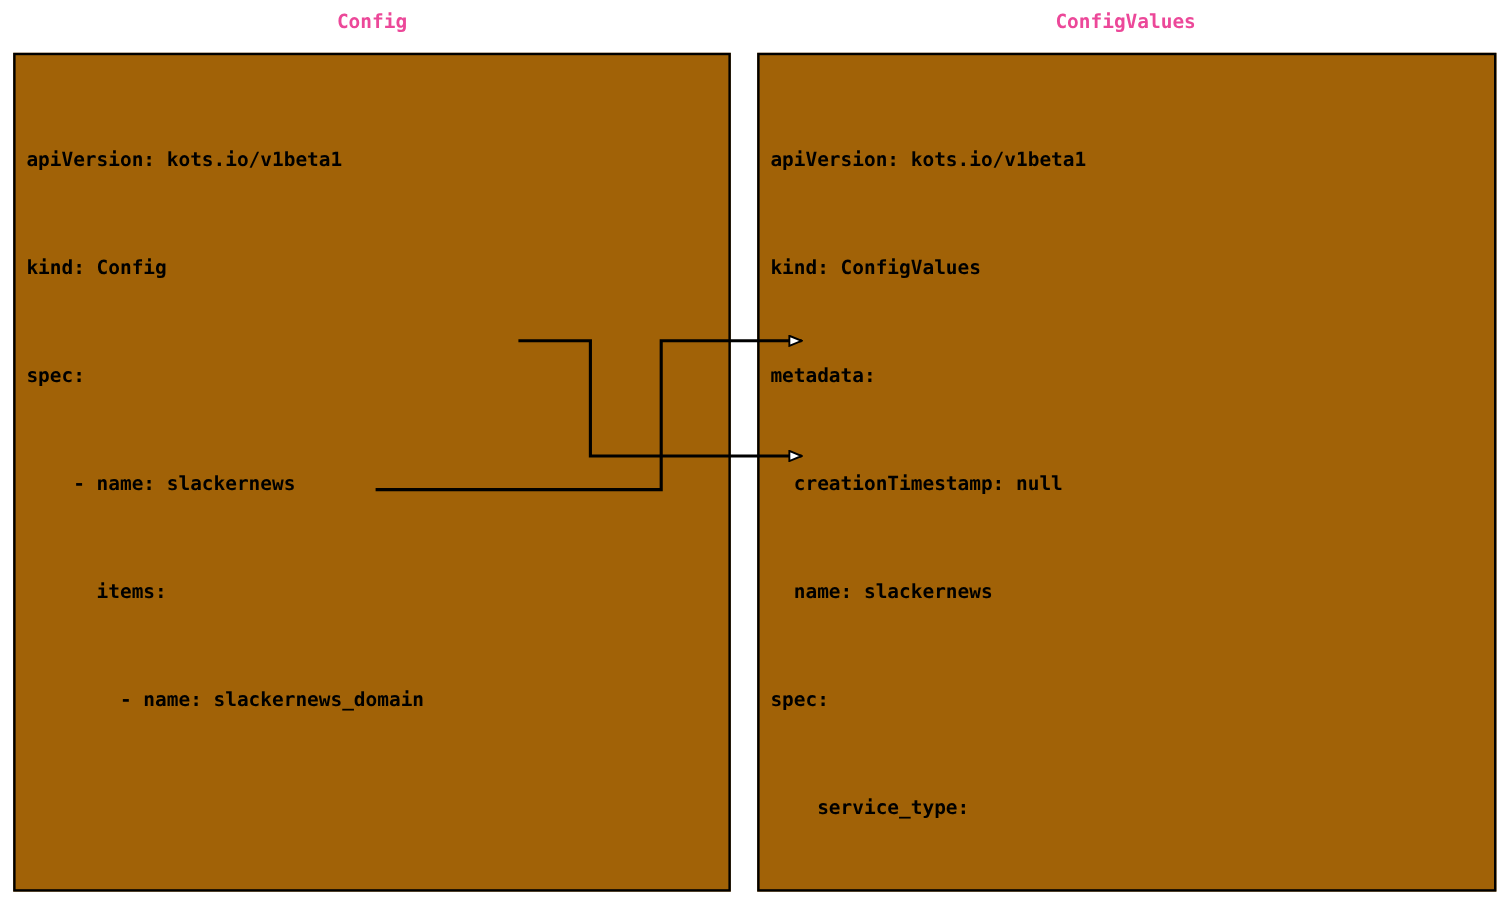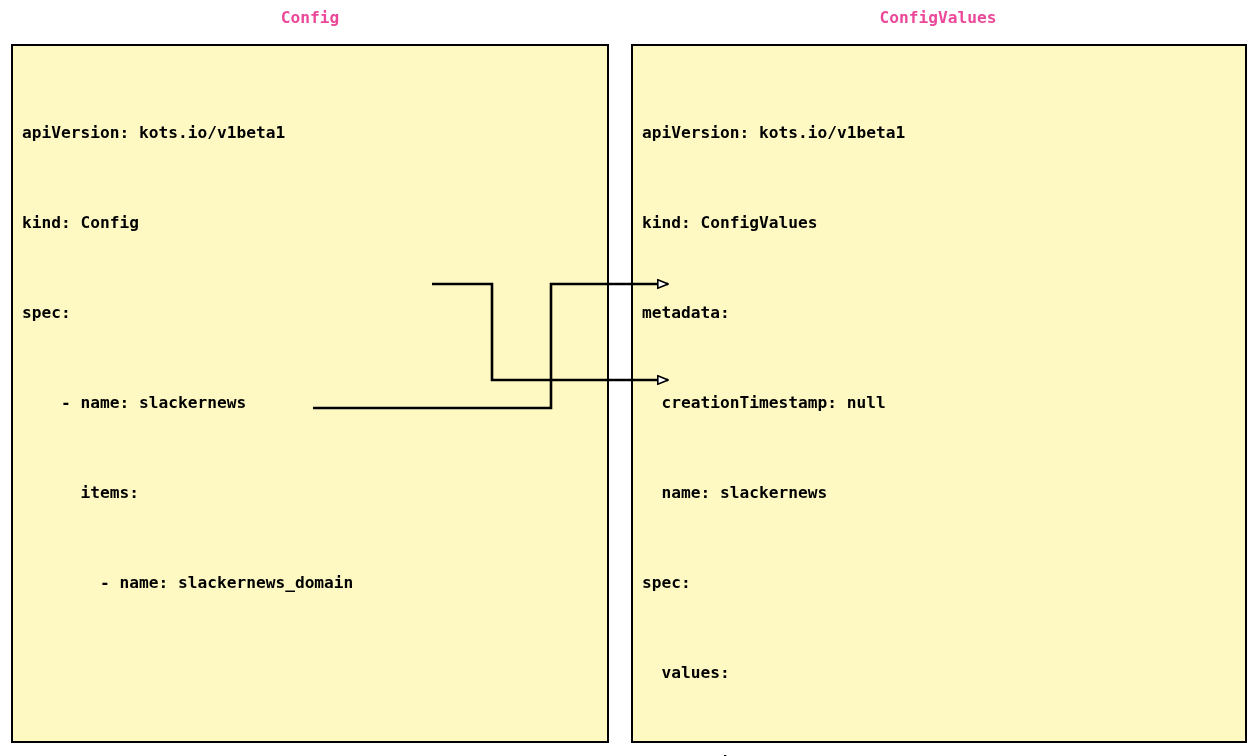--- a/index.html
+++ b/index.html
@@ -27,21 +27,21 @@
     font-size: 16.2px;
     color: #ec4899;
     white-space: pre;
     letter-spacing: 0;
     text-align: center;
     transform: translateX(-50%);
   }
 
   .panel {
     position: absolute;
-    background: #fef9c3;
+    background: #a16207;
     border: 2px solid #000000;
     box-sizing: border-box;
   }
 
   .code {
     position: absolute;
     top: 12px;
     left: 9px;
     right: 4px;
     font-family: "DejaVu Sans Mono", monospace;
@@ -102,21 +102,20 @@
   </div>
 
   <div class="panel" style="left:631px; top:44px; width:616px; height:699px;">
     <div class="code">
       <span class="ln">apiVersion: kots.io/v1beta1</span>
       <span class="ln">kind: ConfigValues</span>
       <span class="ln">metadata:</span>
       <span class="ln">  creationTimestamp: null</span>
       <span class="ln">  name: slackernews</span>
       <span class="ln">spec:</span>
-      <span class="ln">  values:</span>
       <span class="ln">    service_type:</span>
       
       
       
       
     </div>
   </div>
 
   <svg class="links" viewBox="0 0 1258 756">
     <defs>

